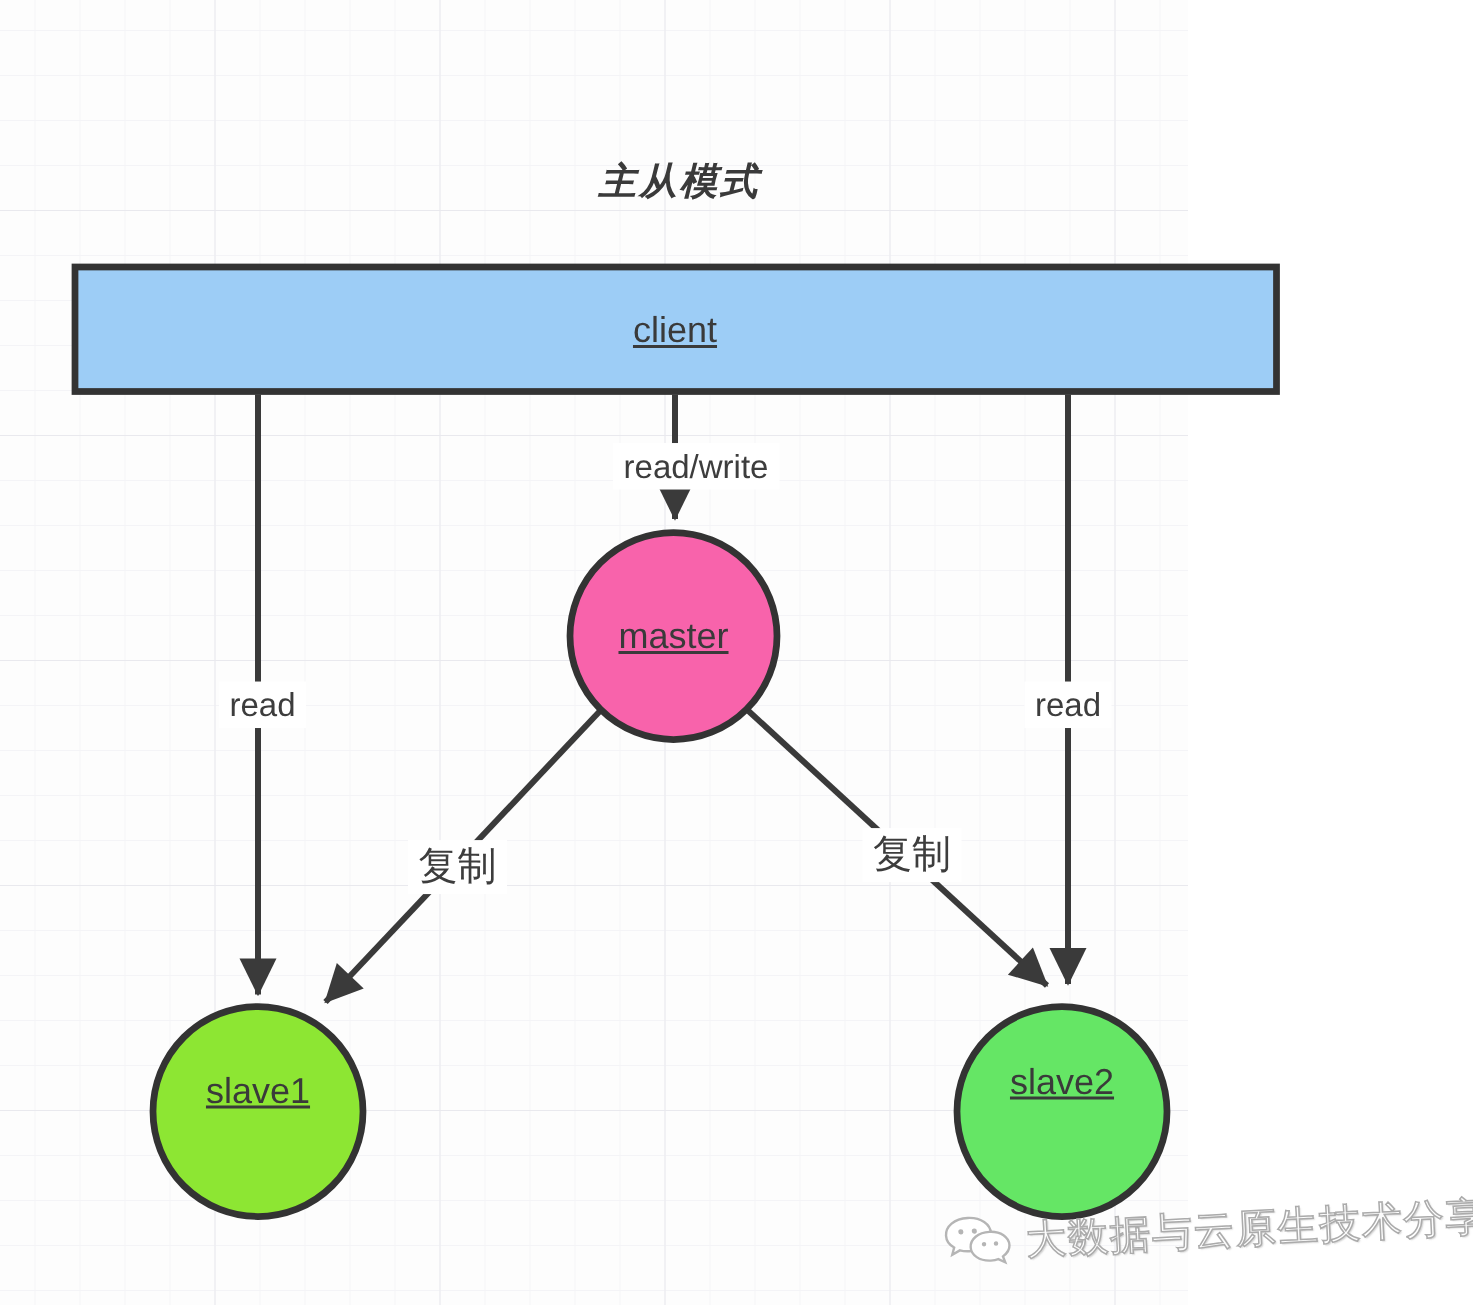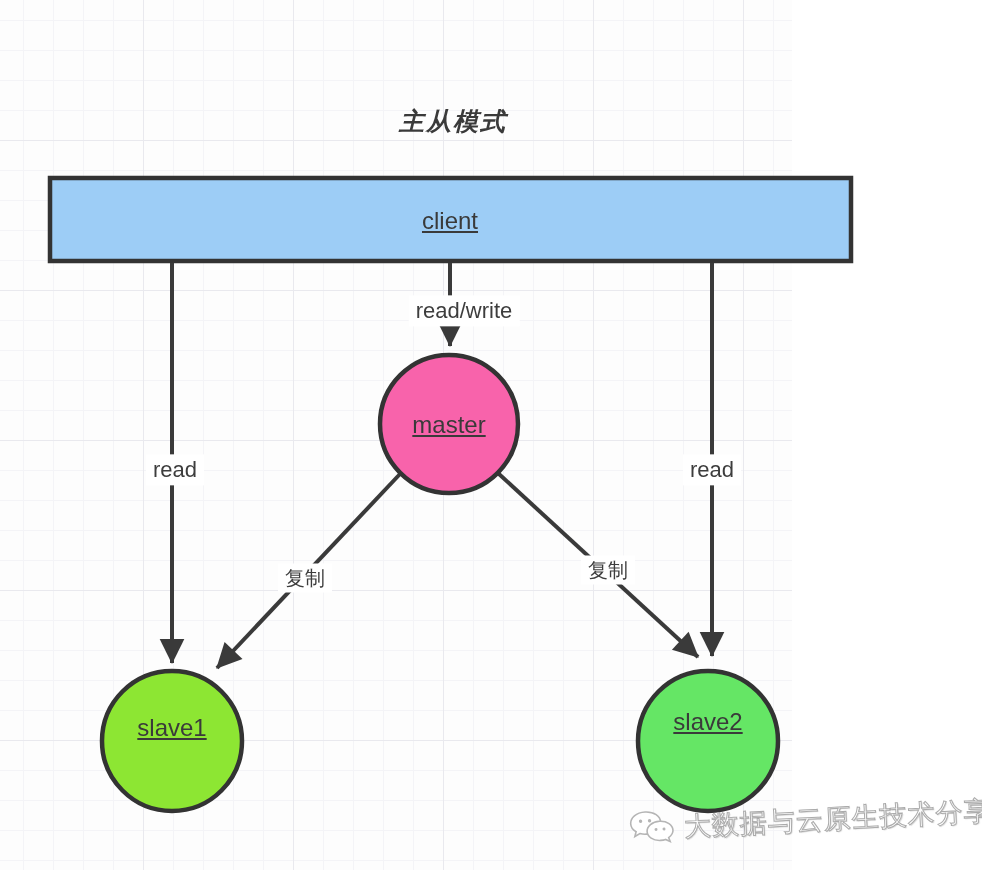--- a/index.html
+++ b/index.html
@@ -26,21 +26,21 @@
   }
   .node-label{
     position:absolute;transform:translate(-50%,-50%);
     color:#3a3a3a;font-size:24px;white-space:nowrap;background:transparent;text-decoration:underline;
   }
   .title{
     position:absolute;transform:translate(-50%,-50%);
     font-size:25px;font-weight:bold;font-style:italic;color:#3a3a3a;
     letter-spacing:2px;white-space:nowrap;
   }
-  .cn{font-size:20px;}
+  .cn{font-size:26px;}
   .watermark{
     position:absolute;left:626px;top:800px;width:340px;height:60px;
     display:flex;align-items:center;gap:6px;
     transform:rotate(-3deg);transform-origin:left center;
   }
   .watermark-text{
     font-size:27px;letter-spacing:1px;white-space:nowrap;
     color:rgba(255,255,255,0.88);
     -webkit-text-stroke:1px #ababab;
     text-shadow:1px 1px 1px rgba(160,160,160,0.45);

